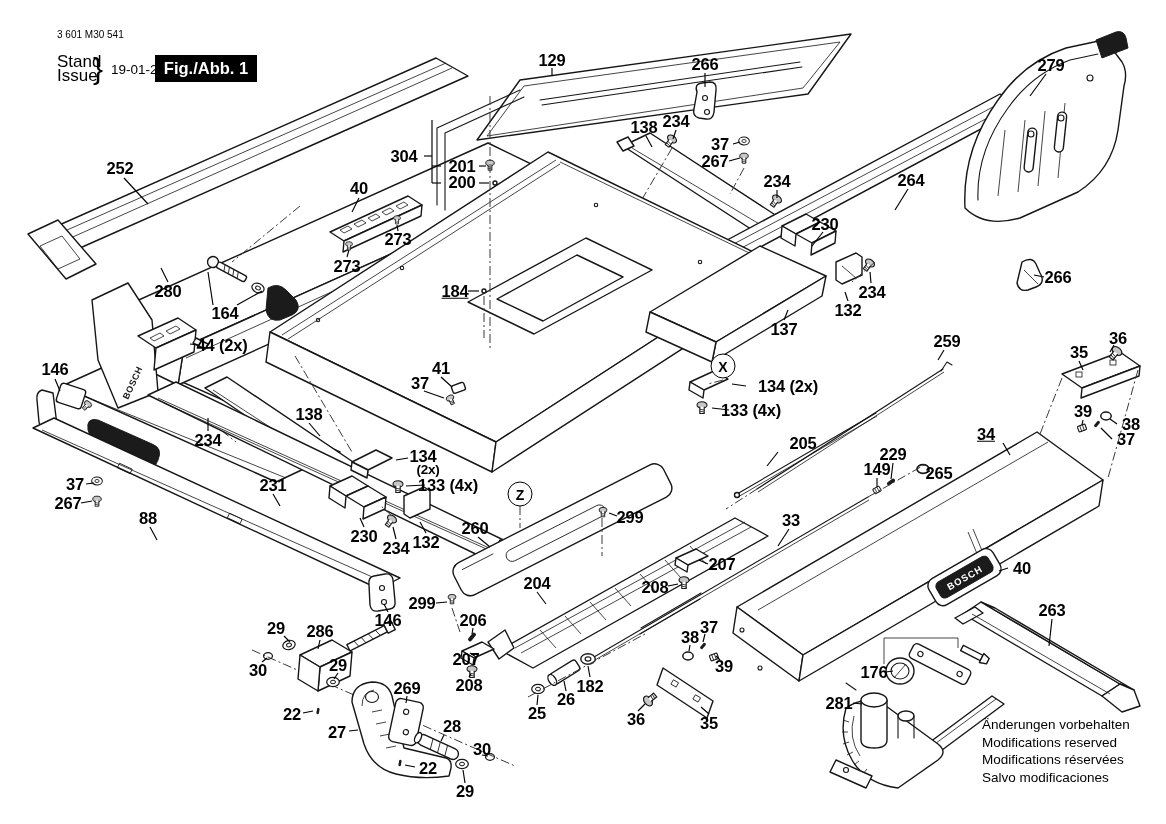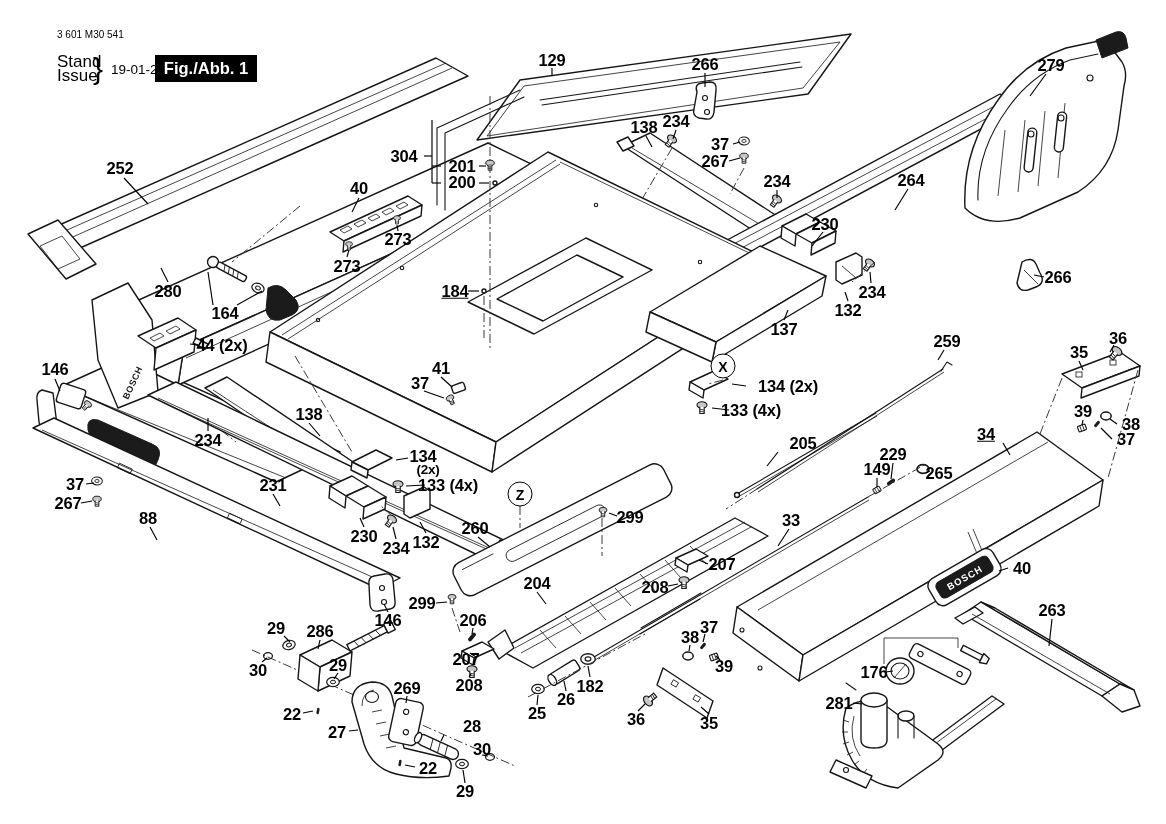--- a/index.html
+++ b/index.html
@@ -544,20 +544,26 @@
 
   <div class="hdr-num">3 601 M30 541</div>
   <div class="hdr-stand">
     <div>Stand</div>
     <div>Issue</div>
   </div>
   <div class="hdr-brace">}</div>
   <div class="hdr-date">19-01-24</div>
   <div class="figbox">Fig./Abb. 1</div>
 
+  <div class="notice">
+    <div>Änderungen vorbehalten</div>
+    <div>Modifications reserved</div>
+    <div>Modifications réservées</div>
+    <div>Salvo modificaciones</div>
+  </div>
 
   <div id="labels">
       <span class="plabel" style="left: 120px; top: 168px;">252</span>
       <span class="plabel" style="left: 168px; top: 291px;">280</span>
       <span class="plabel" style="left: 225px; top: 313px;">164</span>
       <span class="plabel" style="left: 222px; top: 345px;">44 (2x)</span>
       <span class="plabel" style="left: 55px; top: 369px;">146</span>
       <span class="plabel" style="left: 359px; top: 188px;">40</span>
       <span class="plabel" style="left: 398px; top: 239px;">273</span>
       <span class="plabel" style="left: 347px; top: 266px;">273</span>
@@ -617,21 +623,21 @@
       <span class="plabel" style="left: 473px; top: 620px;">206</span>
       <span class="plabel" style="left: 466px; top: 659px;">207</span>
       <span class="plabel" style="left: 469px; top: 685px;">208</span>
       <span class="plabel" style="left: 276px; top: 628px;">29</span>
       <span class="plabel" style="left: 320px; top: 631px;">286</span>
       <span class="plabel" style="left: 258px; top: 670px;">30</span>
       <span class="plabel" style="left: 338px; top: 665px;">29</span>
       <span class="plabel" style="left: 292px; top: 714px;">22</span>
       <span class="plabel" style="left: 337px; top: 732px;">27</span>
       <span class="plabel" style="left: 407px; top: 688px;">269</span>
-      <span class="plabel" style="left: 472px; top: 726px;">28</span>
+      <span class="plabel" style="left: 452px; top: 726px;">28</span>
       <span class="plabel" style="left: 482px; top: 749px;">30</span>
       <span class="plabel" style="left: 428px; top: 768px;">22</span>
       <span class="plabel" style="left: 465px; top: 791px;">29</span>
       <span class="plabel" style="left: 537px; top: 713px;">25</span>
       <span class="plabel" style="left: 566px; top: 699px;">26</span>
       <span class="plabel" style="left: 590px; top: 686px;">182</span>
       <span class="plabel" style="left: 636px; top: 719px;">36</span>
       <span class="plabel" style="left: 709px; top: 723px;">35</span>
       <span class="plabel" style="left: 690px; top: 637px;">38</span>
       <span class="plabel" style="left: 709px; top: 627px;">37</span>

